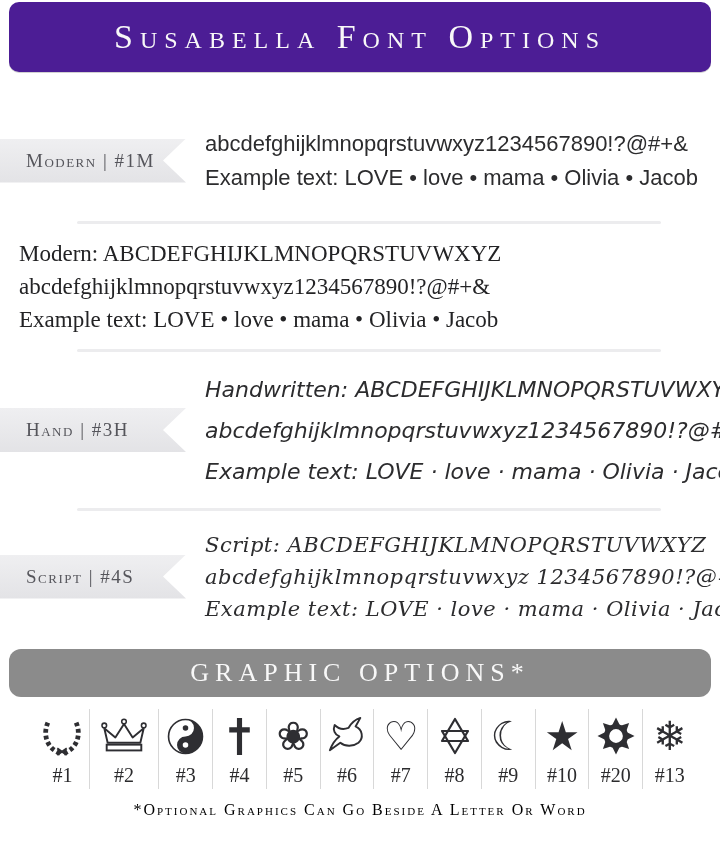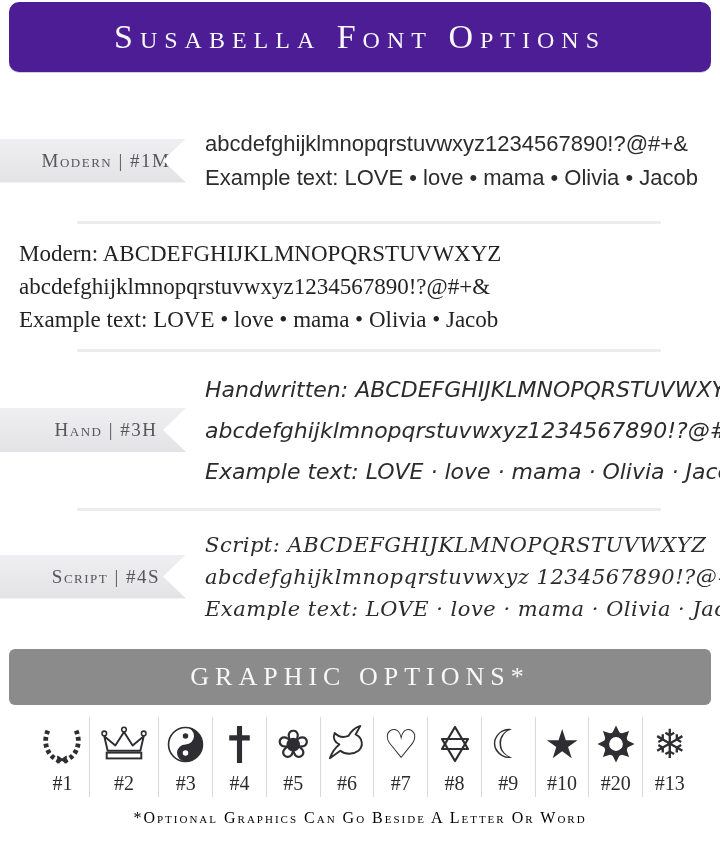--- a/index.html
+++ b/index.html
@@ -24,36 +24,36 @@
   .sections { margin-top:28px; }
   .font-section { display:flex; align-items:center; }
   .sec-modern  { height:121px; }
   .sec-classic { height:125px; }
   .sec-hand    { height:156px; }
   .sec-script  { height:131px; }
   .ribbon {
     width:186px; height:44px; flex:0 0 auto;
     background:linear-gradient(180deg,#efeff1,#e3e3e6);
     clip-path:polygon(0 0, 100% 0, calc(100% - 23px) 50%, 100% 100%, 0 100%);
-    display:flex; align-items:center; padding-left:26px;justify-content:center;
+    display:flex; align-items:center; padding-left:26px;
   }
   .ribbon span {
     font-variant:small-caps; font-size:19px; letter-spacing:1.5px;
     color:#55555b; white-space:nowrap;
   }
   .samples { flex:1; padding-left:19px; }
   .s-line { white-space:nowrap; }
   .f-modern  .s-line { font-family:"Liberation Sans", sans-serif; font-size:22px; line-height:34px; color:#2c2c2e; }
   .f-classic .s-line { font-family:"Liberation Serif", serif;     font-size:23px; line-height:33px; color:#232325; }
   .f-hand    .s-line { font-family:"DejaVu Sans", sans-serif; font-style:italic; font-size:22px; line-height:41px; color:#2c2c2e; }
   .f-script  .s-line { font-family:"DejaVu Serif", serif; font-style:italic; font-size:21px; line-height:32px; letter-spacing:.5px; color:#2c2c2e; }
   .divider { height:3px; width:584px; margin-left:77px; background:#ececee; border-radius:2px; }
   
   .banner2 {
-    margin:7px 9px 0 9px; height:56px; border-radius:6px;
+    margin:7px 9px 0 9px; height:48px; border-radius:12px;
     background:#8b8b8b; display:flex; align-items:center; justify-content:center;
   }
   .banner2 .title2 {
     font-family:"Liberation Serif", serif; font-size:26px;
     letter-spacing:6px; color:#f8f8f8;
   }
   
   .graphics-row {
     margin:12px 24px 0 36px; height:80px;
     display:flex; align-items:stretch;

